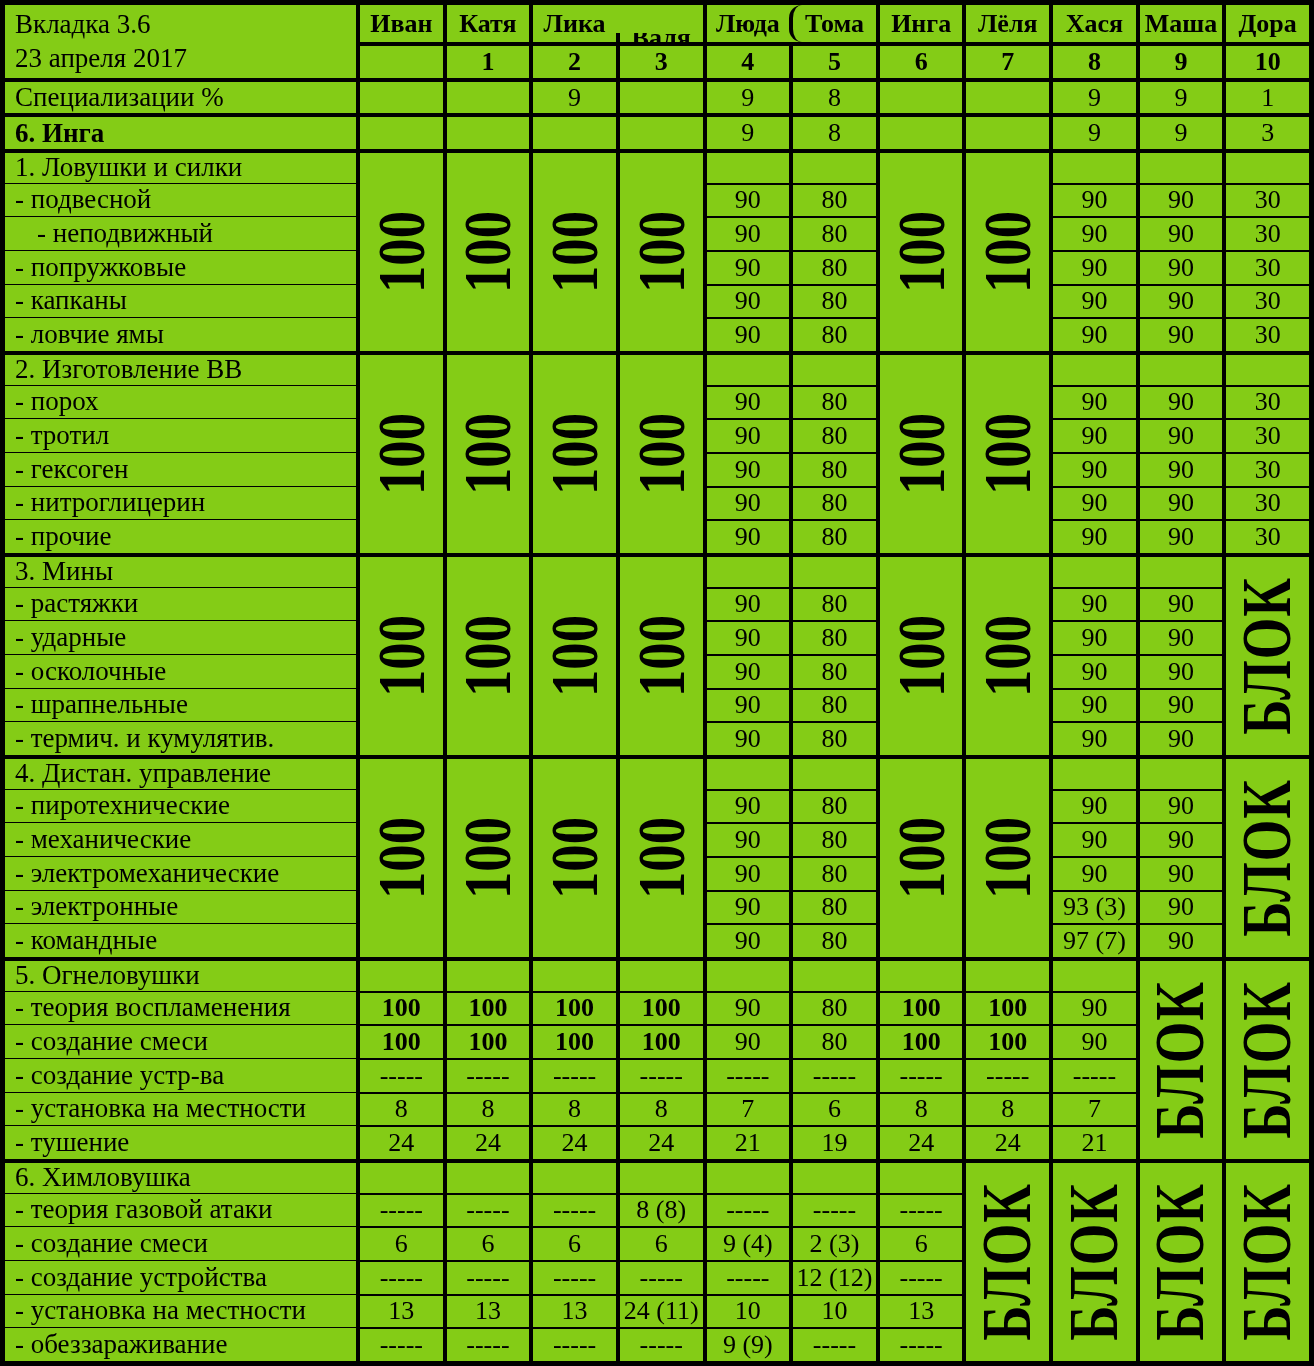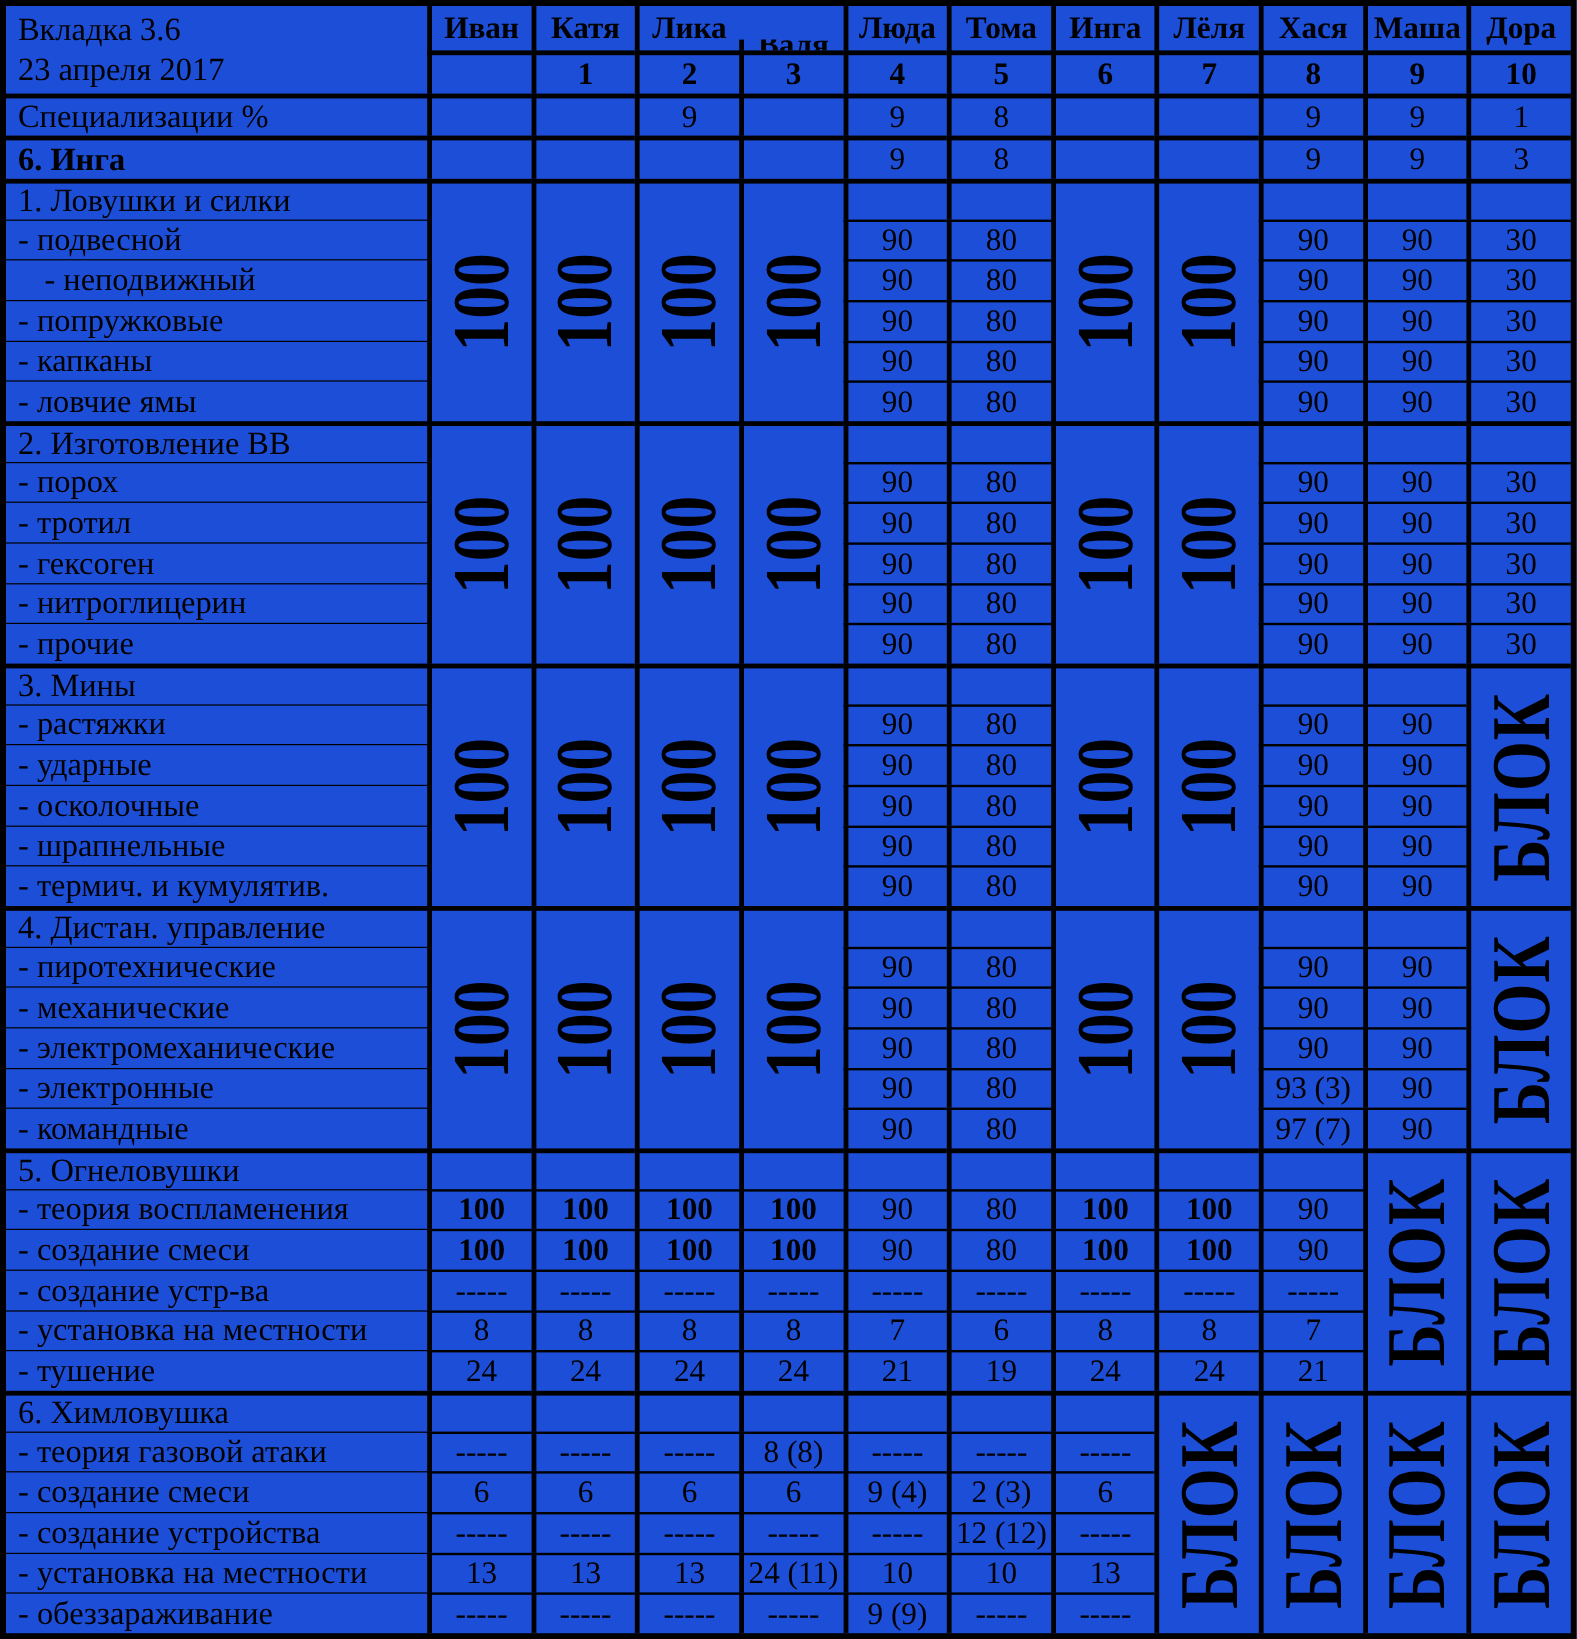--- a/index.html
+++ b/index.html
@@ -1,21 +1,21 @@
 <!DOCTYPE html>
 <html><head>
 <meta charset="utf-8">
 <style>
   html,body{margin:0;padding:0;background:#fff}
   #grid{
     position:relative;
     width:1314px;height:1366px;
     box-sizing:border-box;
     border:5px solid #000;
-    background:#1d4ed8;
+    background:#84cc16;
     display:grid;
     grid-template-columns:351px repeat(11,1fr);
     grid-template-rows:37px 36px 35px 36px repeat(36,1fr);
     font-family:"Liberation Serif","DejaVu Serif",serif;
     color:#000;
   }
   .cell{
     display:flex;align-items:center;justify-content:center;
     font-size:26px;line-height:1;white-space:nowrap;
     box-sizing:border-box;overflow:hidden;
@@ -42,21 +42,21 @@
     <div class="cell vt bold" style="grid-area: 1 / 2;">Иван</div>
     <div class="cell vt ht bold" style="grid-area: 2 / 2;"></div>
     <div class="cell vt bold" style="grid-area: 1 / 3;">Катя</div>
     <div class="cell vt ht bold" style="grid-area: 2 / 3;">1</div>
     <div class="cell vt bold" style="grid-area: 1 / 4;">Лика</div>
     <div class="cell vt ht bold" style="grid-area: 2 / 4;">2</div>
     <div class="cell vt bold" style="grid-area: 1 / 5; margin-top: 28px;">Валя</div>
     <div class="cell vt ht bold" style="grid-area: 2 / 5;">3</div>
     <div class="cell vt bold" style="grid-area: 1 / 6;">Люда</div>
     <div class="cell vt ht bold" style="grid-area: 2 / 6;">4</div>
-    <div class="cell vt bold" style="grid-area: 1 / 7;">Тома</div>
+    <div class="cell vt bold" style="grid-area: 1 / 7; border-radius: 13px;">Тома</div>
     <div class="cell vt ht bold" style="grid-area: 2 / 7;">5</div>
     <div class="cell vt bold" style="grid-area: 1 / 8;">Инга</div>
     <div class="cell vt ht bold" style="grid-area: 2 / 8;">6</div>
     <div class="cell vt bold" style="grid-area: 1 / 9;">Лёля</div>
     <div class="cell vt ht bold" style="grid-area: 2 / 9;">7</div>
     <div class="cell vt bold" style="grid-area: 1 / 10;">Хася</div>
     <div class="cell vt ht bold" style="grid-area: 2 / 10;">8</div>
     <div class="cell vt bold" style="grid-area: 1 / 11;">Маша</div>
     <div class="cell vt ht bold" style="grid-area: 2 / 11;">9</div>
     <div class="cell vt bold" style="grid-area: 1 / 12;">Дора</div>

